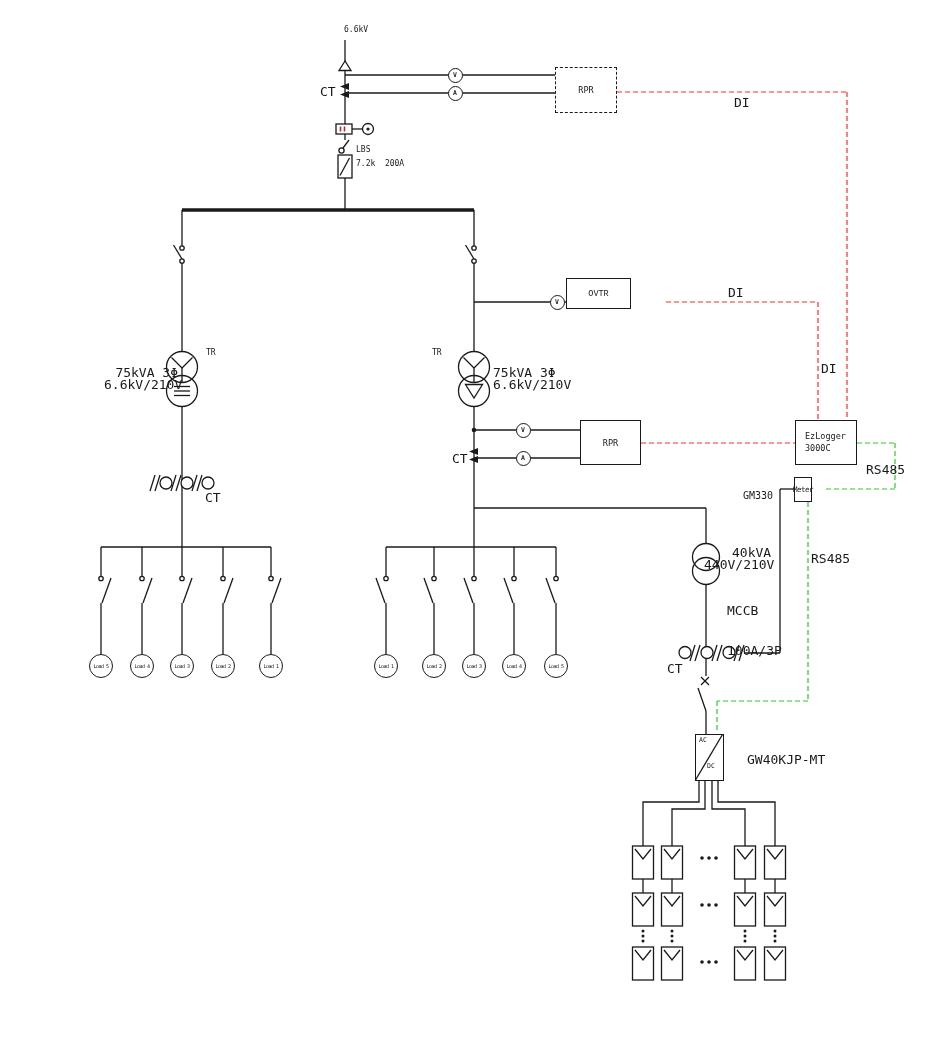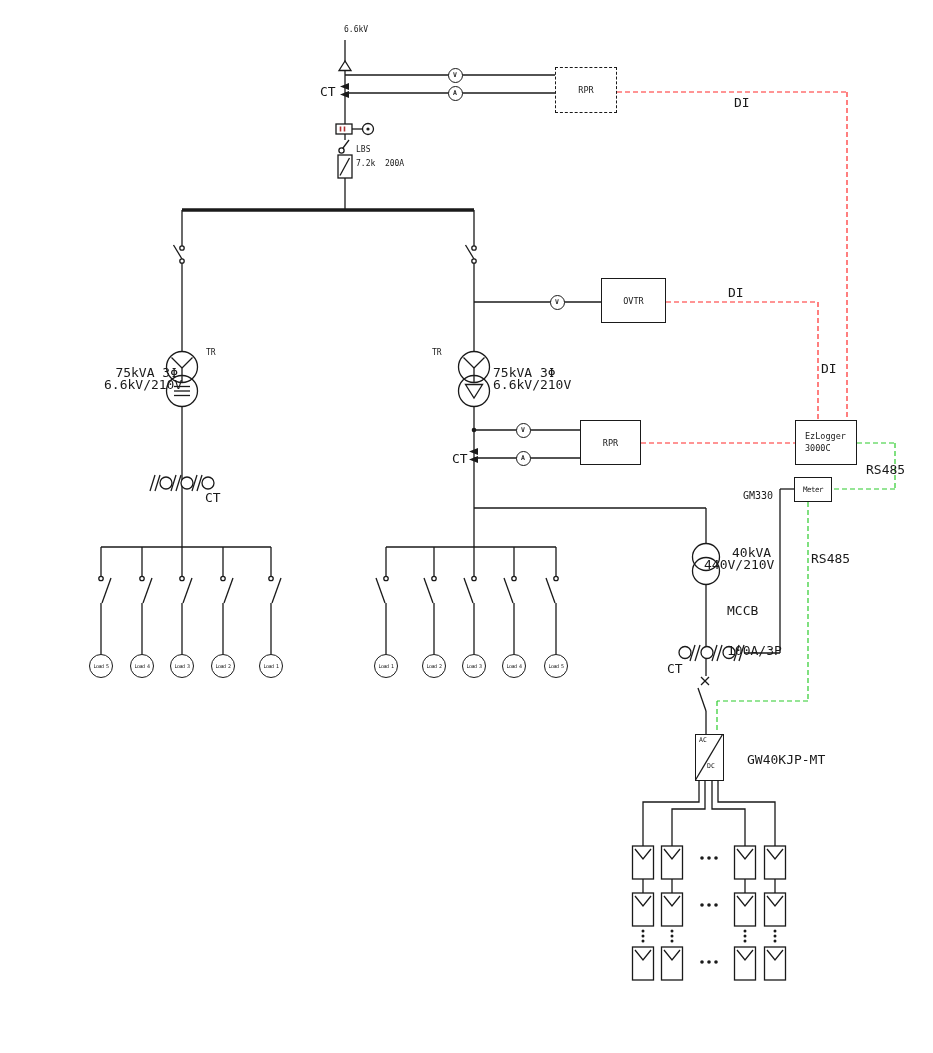--- a/index.html
+++ b/index.html
@@ -262,34 +262,34 @@
     <line x1="808" y1="502" x2="808" y2="701"></line>
     <line x1="808" y1="701" x2="717" y2="701"></line>
     <line x1="717" y1="701" x2="717" y2="733"></line>
   </g>
 </svg>
 
 <div class="box dashed" style="left:555px;top:67px;width:62px;height:46px;">
       <span>RPR</span>
     </div>
 
-<div class="box" style="left:601px;top:278px;width:65px;height:45px;">
+<div class="box" style="left:566px;top:278px;width:65px;height:31px;font-family:Liberation Mono, monospace;">
       <span>OVTR</span>
     </div>
 
 <div class="box" style="left:580px;top:420px;width:61px;height:45px;">
       <span>RPR</span>
     </div>
 
 <div class="box ezl" style="left:795px;top:420px;width:62px;height:45px;">
   <span>EzLogger</span>
   <span>3000C</span>
 </div>
 
-<div class="box" style="left:794px;top:477px;width:38px;height:25px;font-size:7.5px;letter-spacing:-0.5px;justify-content:center;">
+<div class="box" style="left:794px;top:477px;width:18px;height:25px;font-size:7.5px;letter-spacing:-0.5px;justify-content:center;">
       <span>Meter</span>
     </div>
 
 <div class="box transparent" style="left:695px;top:734px;width:29px;height:47px;border-width:1.3px;"></div>
 <div class="lbl f65" style="left:699px;top:737px;">AC</div>
 <div class="lbl f65" style="left:707px;top:763px;">DC</div>
 
 <div class="meter-c" style="left:447.5px;top:67.5px;">
       <span>V</span>
     </div>

